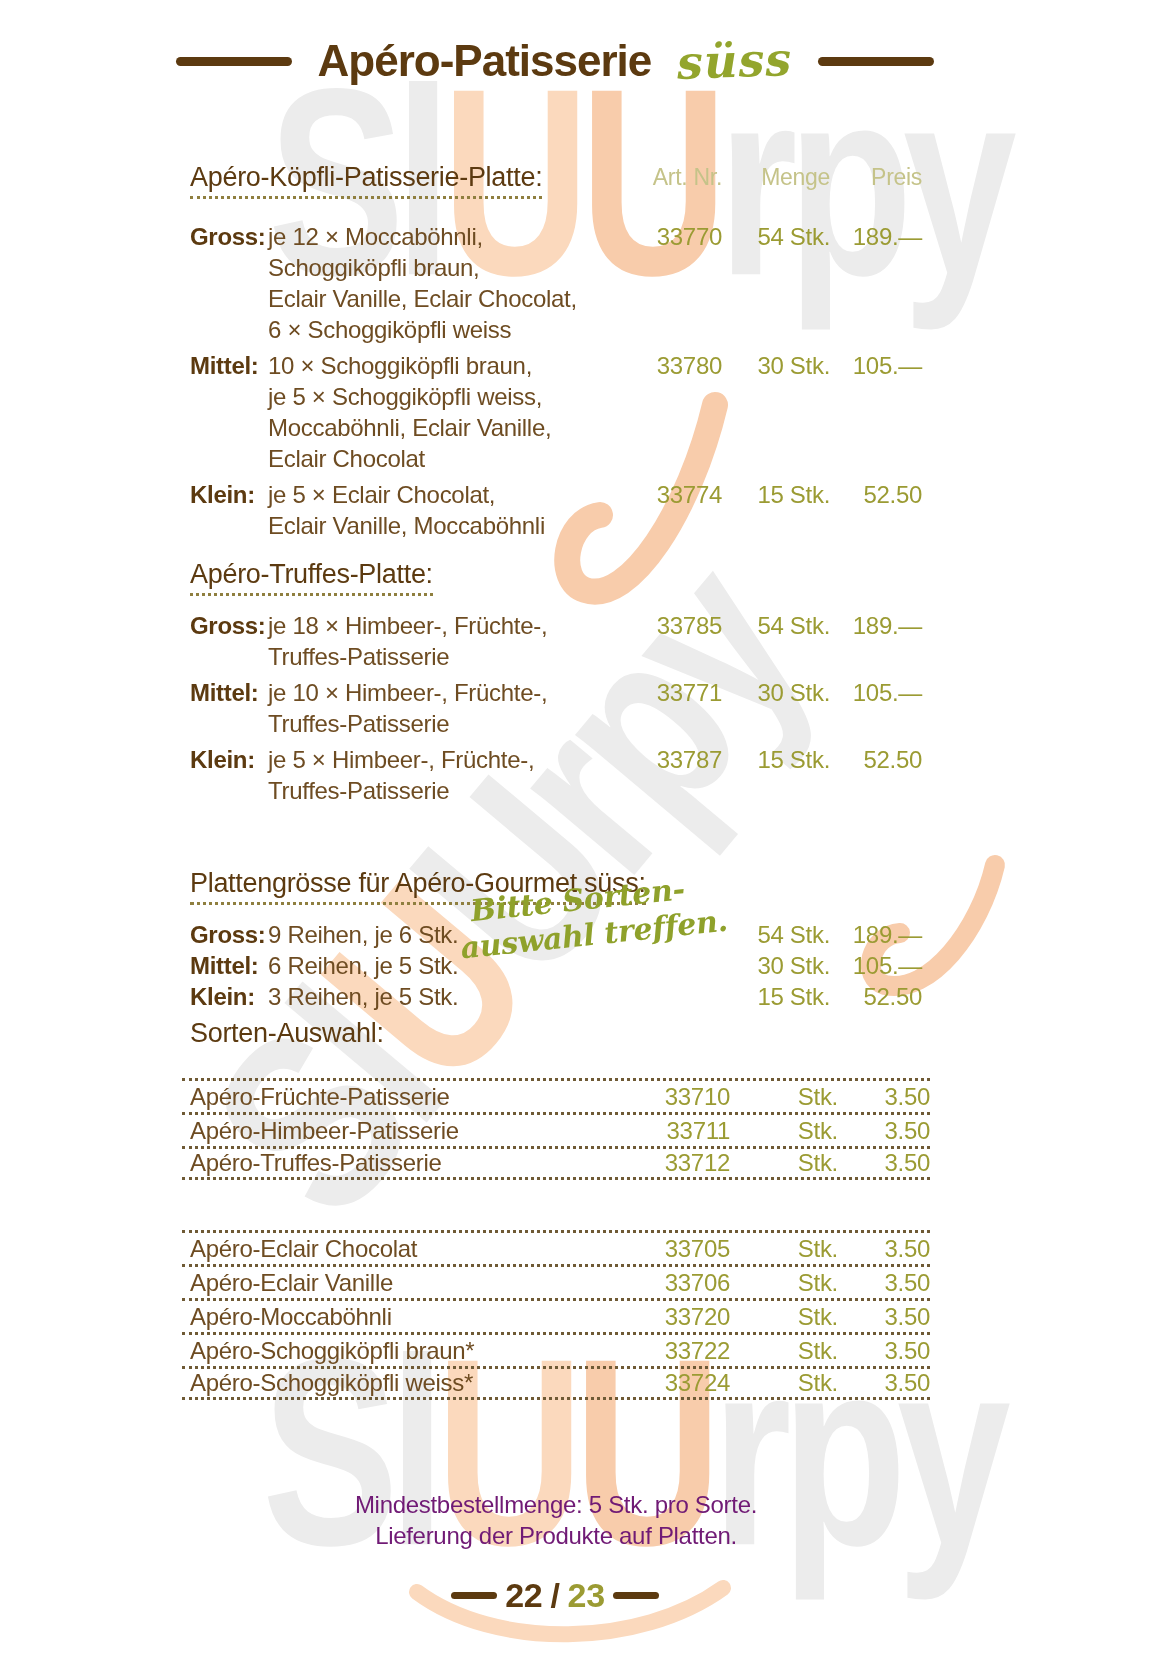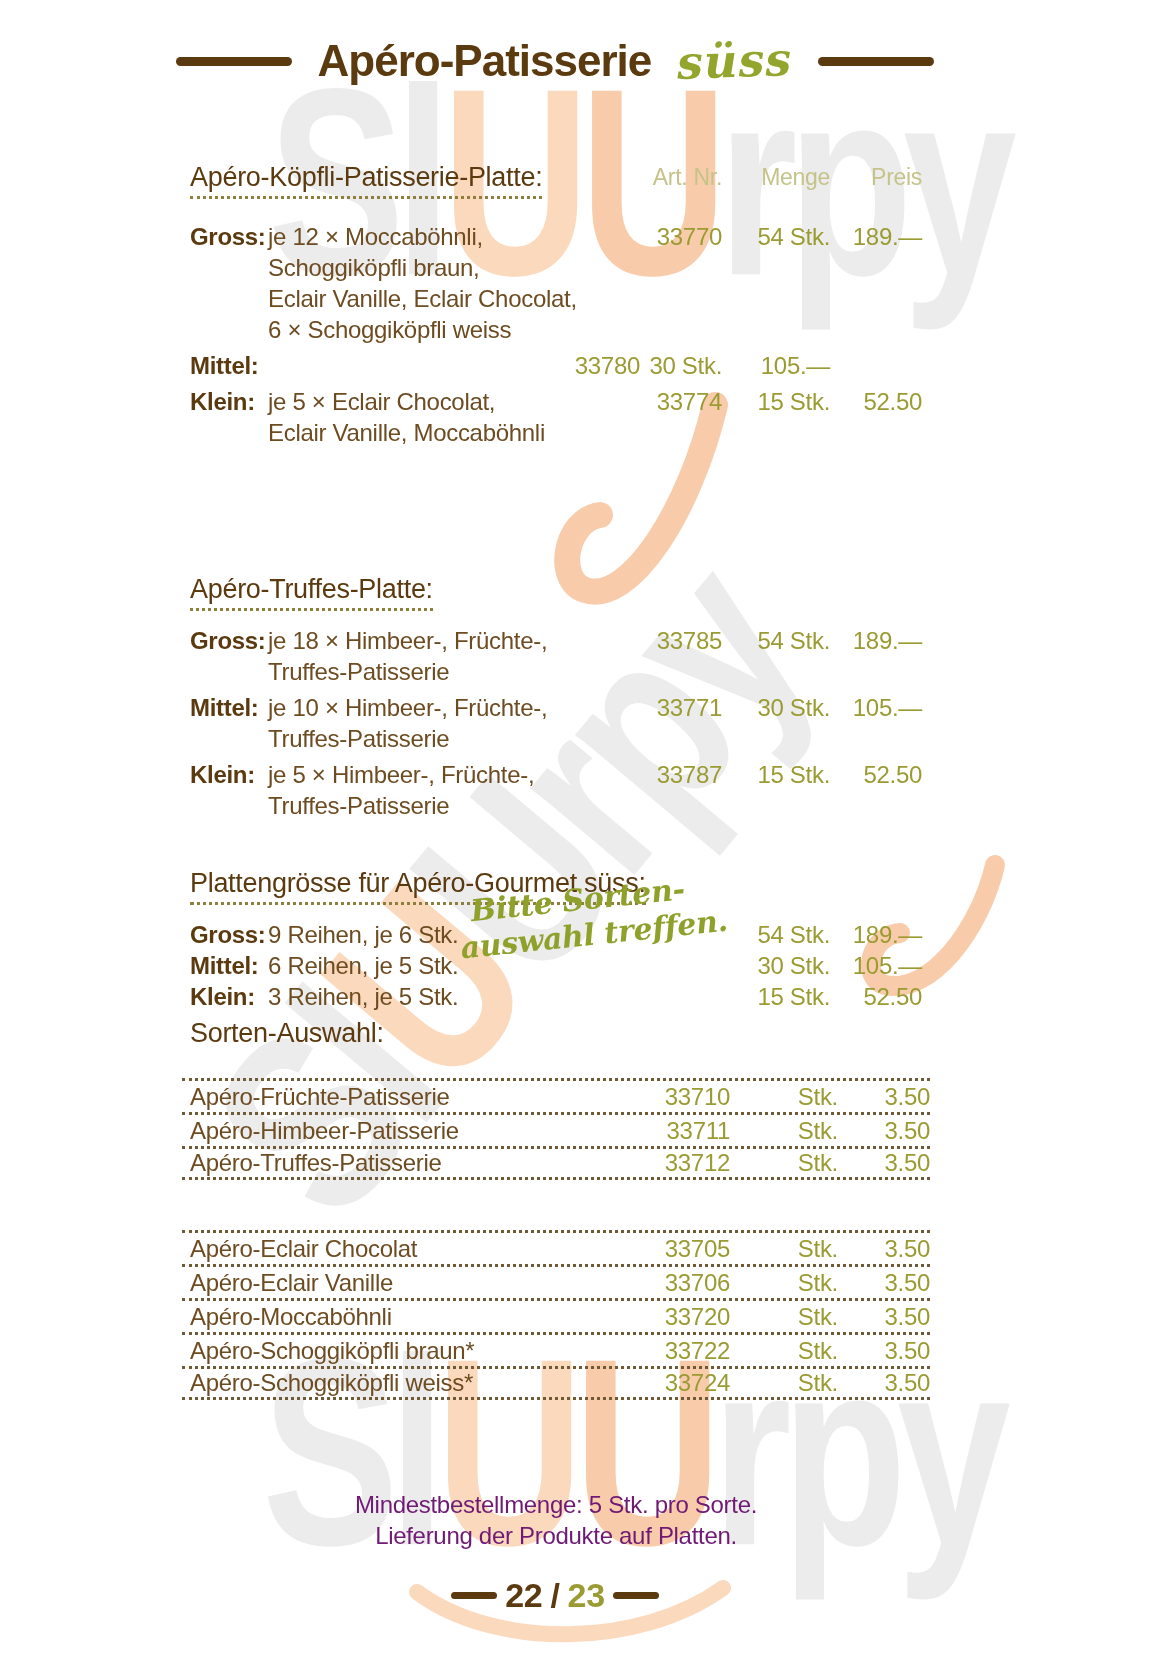--- a/index.html
+++ b/index.html
@@ -99,37 +99,43 @@
         <span>Schoggiköpfli braun,</span>
         <span>Eclair Vanille, Eclair Chocolat,</span>
         <span>6 × Schoggiköpfli weiss</span>
       </span>
       <span class="val">33770</span>
       <span class="val">54 Stk.</span>
       <span class="val">189.—</span>
     </div>
     <div class="grid item">
       <span class="lbl">Mittel:</span>
+      <span class="desc">
+        <span>10 × Schoggiköpfli braun,</span>
+        <span>je 5 × Schoggiköpfli weiss,</span>
+        <span>Moccaböhnli, Eclair Vanille,</span>
+        <span>Eclair Chocolat</span>
+      </span>
       <span class="val">33780</span>
       <span class="val">30 Stk.</span>
       <span class="val">105.—</span>
     </div>
     <div class="grid item">
       <span class="lbl">Klein:</span>
       <span class="desc">
         <span>je 5 × Eclair Chocolat,</span>
         <span>Eclair Vanille, Moccaböhnli</span>
       </span>
       <span class="val">33774</span>
       <span class="val">15 Stk.</span>
       <span class="val">52.50</span>
     </div>
   </section>
 
-  <section class="sec" style="top:574px;">
+  <section class="sec" style="top:559px;">
     <div class="grid sec-head" style="margin-bottom:14px;">
       <span class="hwrap"><h2 class="heading">Apéro-Truffes-Platte:</h2></span>
       <span></span>
         <span></span>
         <span></span>
     </div>
     <div class="grid item">
       <span class="lbl">Gross:</span>
       <span class="desc">
         <span>je 18 × Himbeer-, Früchte-,</span>

